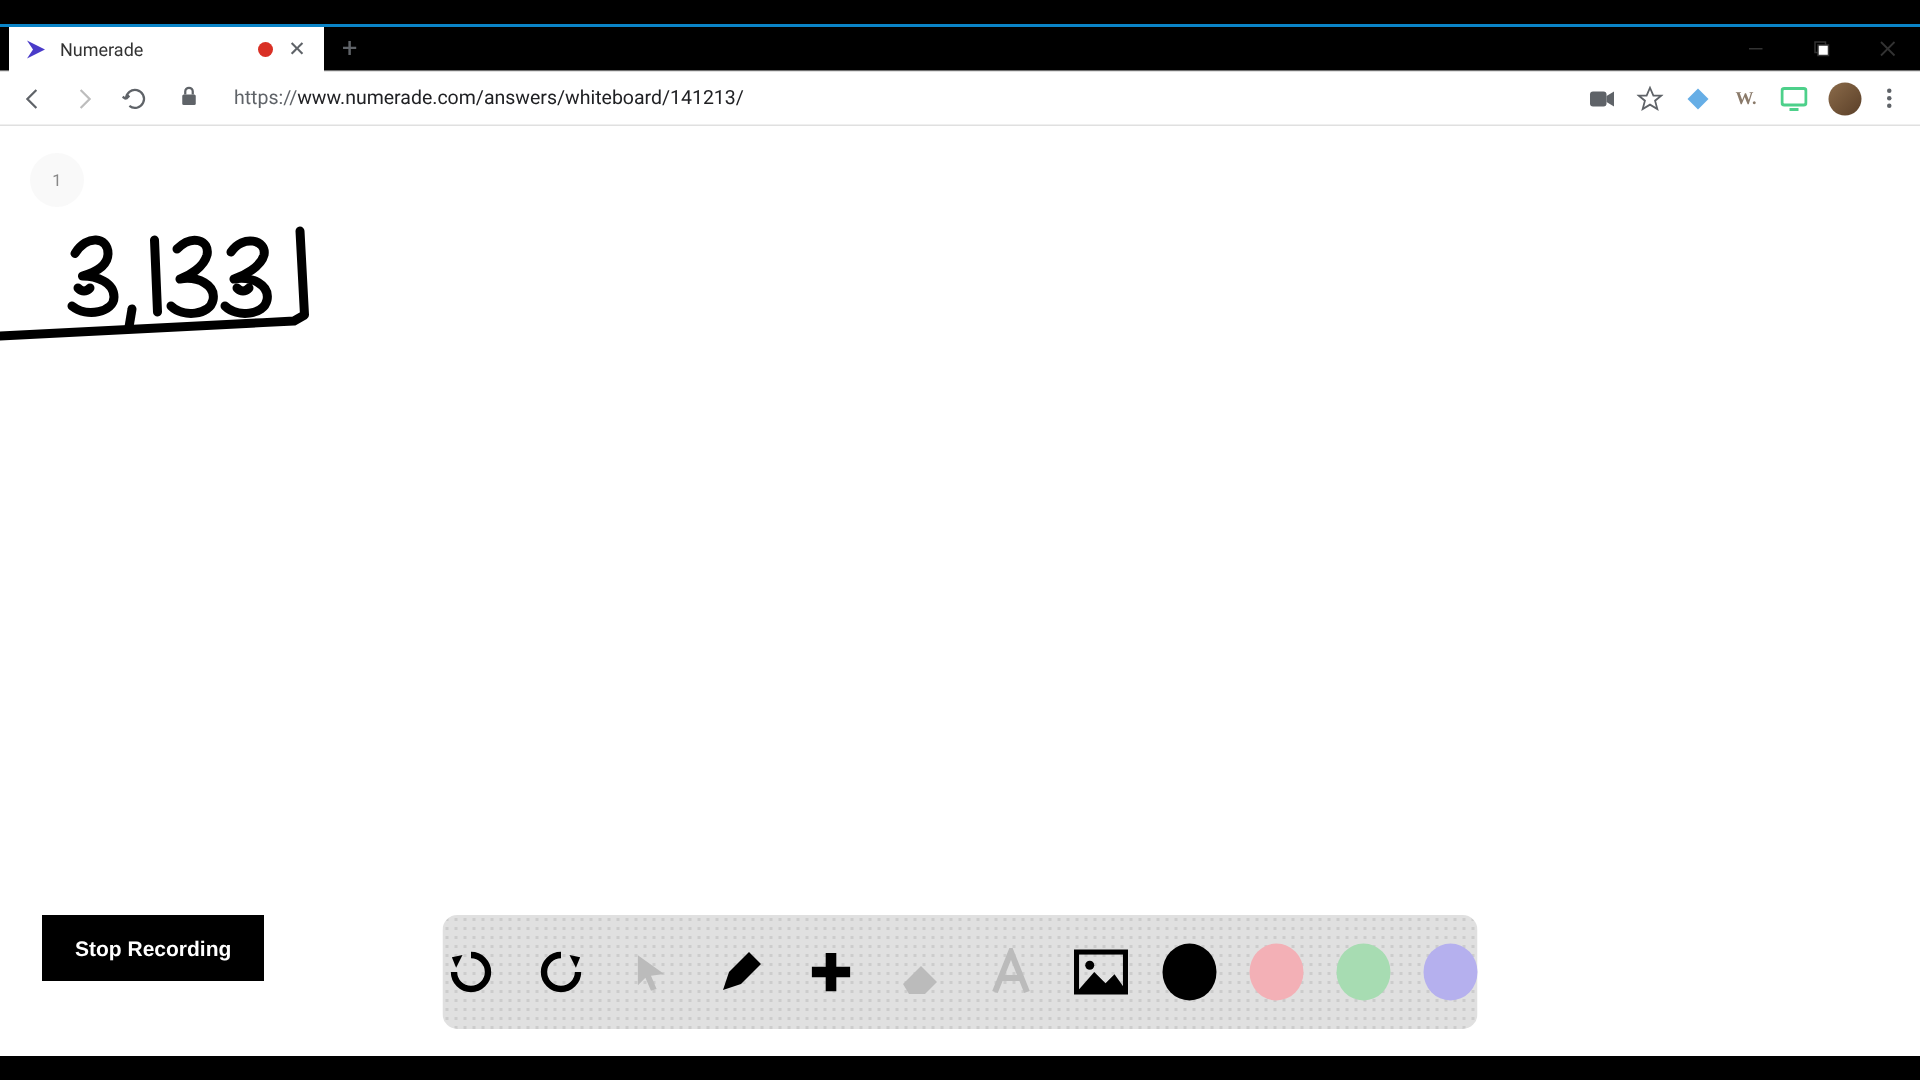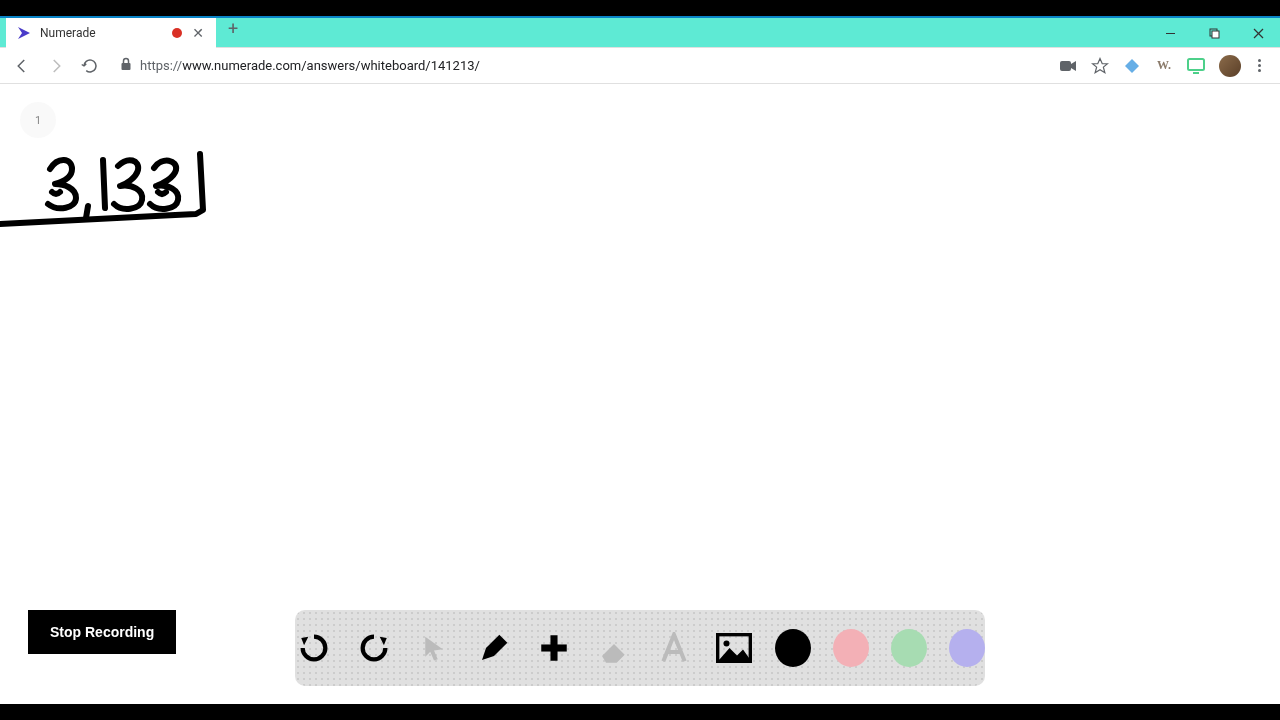--- a/index.html
+++ b/index.html
@@ -17,23 +17,23 @@
 .letterbox-top { height: 16px; }
 .letterbox-bottom { height: 16px; }
 .window-frame {
   background: #fff;
   height: 688px;
   width: 100%;
   border-top: 2px solid #0a84c7;
 }
 .titlebar {
   height: 30px;
-  background: #5eead4;
-  display: flex;
-  align-items: flex-start;
+  background: #000000;
+  display: flex;
+  align-items: center;
   border-bottom: 1px solid #e0e0e0;
 }
 .tab {
   display: flex;
   align-items: center;
   height: 30px;
   padding: 0 10px 0 10px;
   margin-left: 6px;
   background: #fff;
   gap: 8px;
@@ -101,21 +101,21 @@
   color: #5f6368;
   cursor: pointer;
   border-radius: 50%;
 }
 .nav-btn.disabled { color: #bdbdbd; }
 .url-area {
   flex: 1;
   display: flex;
   align-items: center;
   padding: 0 10px;
-  gap: 8px;
+  gap: 24px;
   height: 28px;
 }
 .lock-icon { color: #5f6368; }
 .url-text {
   font-size: 13px;
   color: #202124;
 }
 .url-prefix { color: #5f6368; }
 .ext-icons {
   display: flex;

